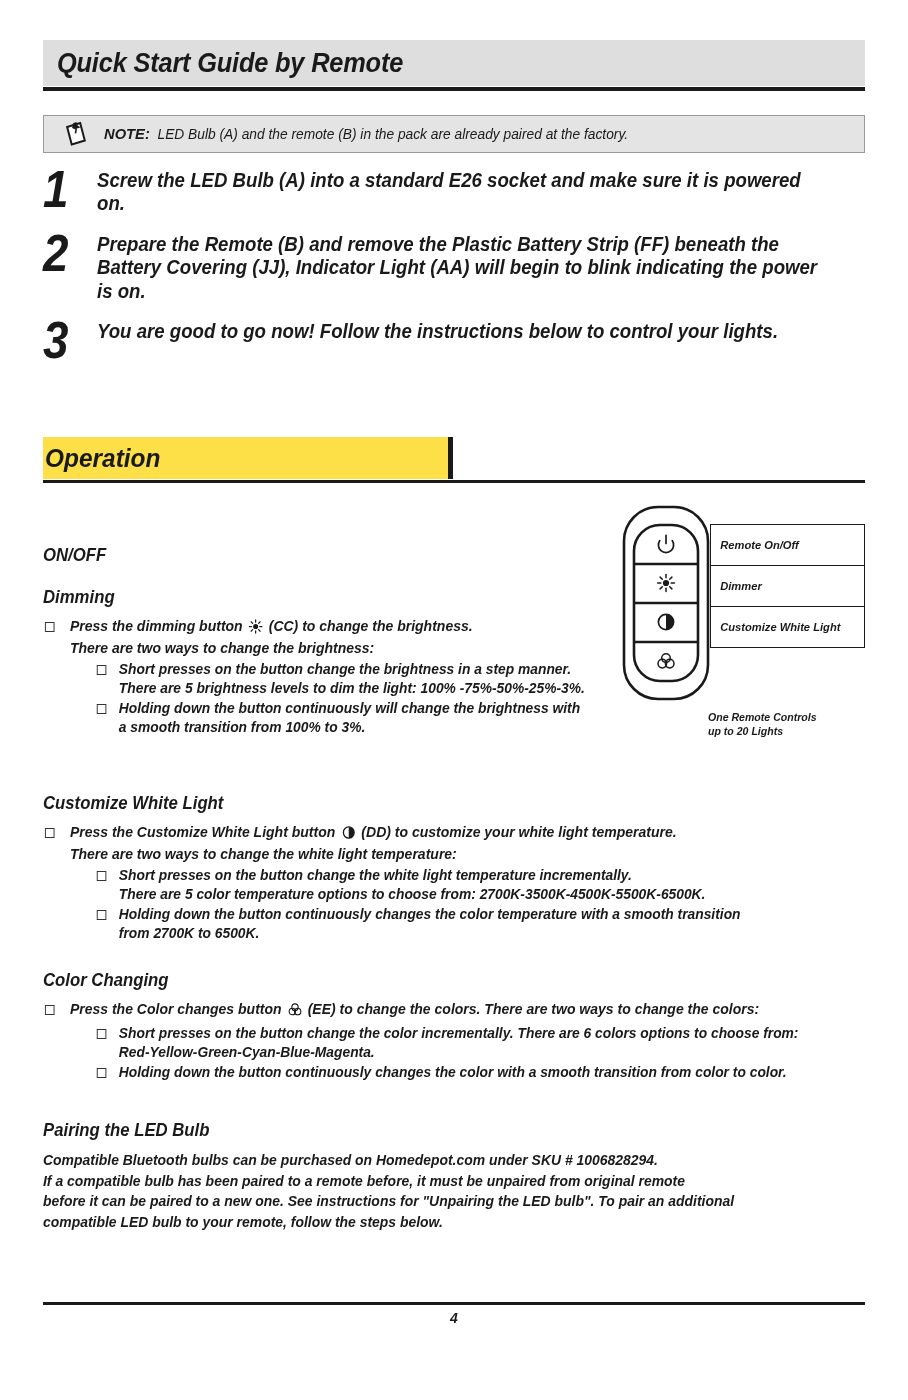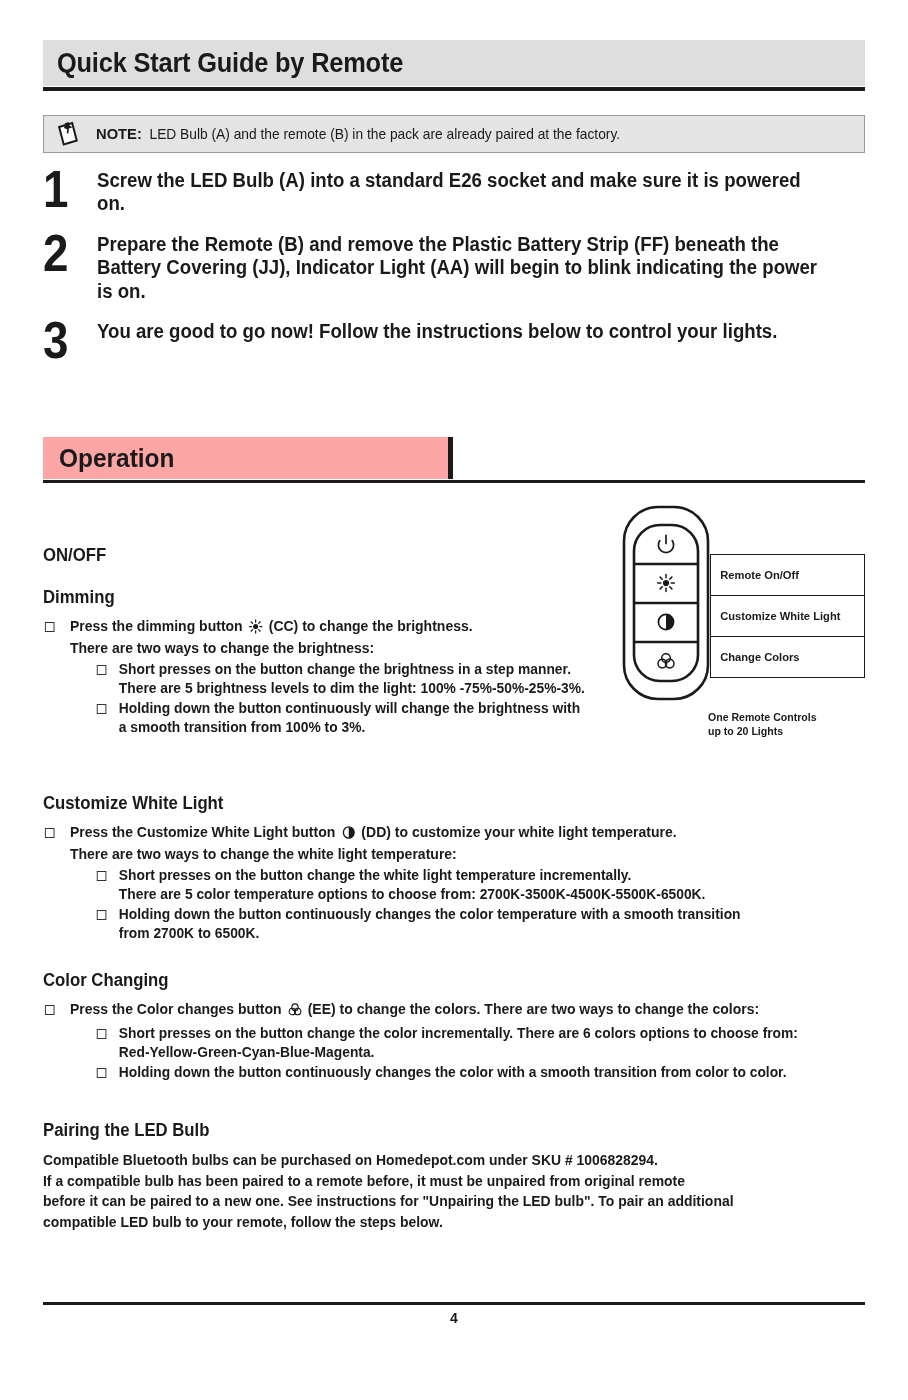--- a/index.html
+++ b/index.html
@@ -3,21 +3,21 @@
 <meta charset="utf-8">
 <style>
   * { margin:0; padding:0; box-sizing:border-box; }
   html, body {
     width:908px; height:1400px;
     background:#ffffff;
     font-family:"Liberation Sans", sans-serif;
     color:#1a1a1a;
     -webkit-font-smoothing:antialiased;
   }
-  .page { position:relative; width:772px; height:1400px; }
+  .page { position:relative; width:772px; height:1400px;font-style:italic; }
 
   
   .band-wrap { position:absolute; left:43px; top:40px; width:822px; }
   .band {
     background:#dedede;
     height:46px;
     display:flex; align-items:center;
     padding-left:14px;
   }
   .band-title {
@@ -25,21 +25,21 @@
     letter-spacing:-0.2px;
     transform:scaleX(0.94); transform-origin:left center;
     white-space:nowrap;
   }
   .band-rule { height:4px; background:#1a1a1a; margin-top:1px; }
 
   
   .note-box {
     position:absolute; left:43px; top:115px; width:822px; height:38px;
     background:#e4e4e4; border:1px solid #9a9a9a;
-    display:flex; align-items:center; padding-left:12px;
+    display:flex; align-items:center; padding-left:20px;
   }
   .note-icon { width:24px; height:26px; flex:none; margin-right:16px; }
   .note-text { font-size:14.5px; transform:scaleX(0.95); transform-origin:left center; white-space:nowrap; }
   .note-text b { font-weight:bold; font-size:15.5px; }
 
   
   .steps { position:absolute; left:43px; top:166px; width:822px; }
   .step { display:flex; margin-bottom:14px; }
   .step-num {
     font-size:52px; font-weight:bold; line-height:0.92;
@@ -49,32 +49,32 @@
   .step-body {
     font-size:19.5px; font-weight:bold; line-height:1.20;
     padding-top:3px;
     transform:scaleX(0.955); transform-origin:left top;
   }
 
   
   .op-wrap { position:absolute; left:43px; top:437px; width:822px; }
   .op-row { display:flex; align-items:stretch; height:42px; }
   .op-box {
-    background:#fca5a5; width:405px; display:flex; align-items:center; padding-left:16px;
+    background:#fde047; width:405px; display:flex; align-items:center; padding-left:2px;
   }
   .op-title {
     font-size:26px; font-weight:bold;
     transform:scaleX(0.94); transform-origin:left center;
   }
   .op-vbar { width:5px; background:#1a1a1a; }
   .op-rule { height:3px; background:#1a1a1a; margin-top:1px; }
 
   
   .remote-block { position:absolute; left:620px; top:503px; width:265px; }
-  .remote-row { display:flex; align-items:center; }
+  .remote-row { display:flex; align-items:flex-start; }
   .remote-svg { flex:none; }
   .label-table {
     width:155px; margin-top:21px; margin-left:-2px;
     border:1.4px solid #1a1a1a; border-collapse:collapse;
   }
   .label-table tr { height:41px; }
   .label-table td {
     border:1.4px solid #1a1a1a;
     font-size:11.5px; font-weight:bold;
     padding-left:9px; vertical-align:middle;
@@ -226,24 +226,24 @@
           </g>
         </svg>
       </span>
 
       <table class="label-table">
         <tbody>
             <tr>
           <td>Remote On/Off</td>
         </tr>
         <tr>
-          <td>Customize White Light</td>
+          <td>Dimmer</td>
         </tr>
         <tr>
-          <td>Change Colors</td>
+          <td>Customize White Light</td>
         </tr>
       </tbody>
         </table>
     </div>
     <div class="remote-caption">
       <div>One Remote Controls</div>
       <div>up to 20 Lights</div>
     </div>
   </div>
 

